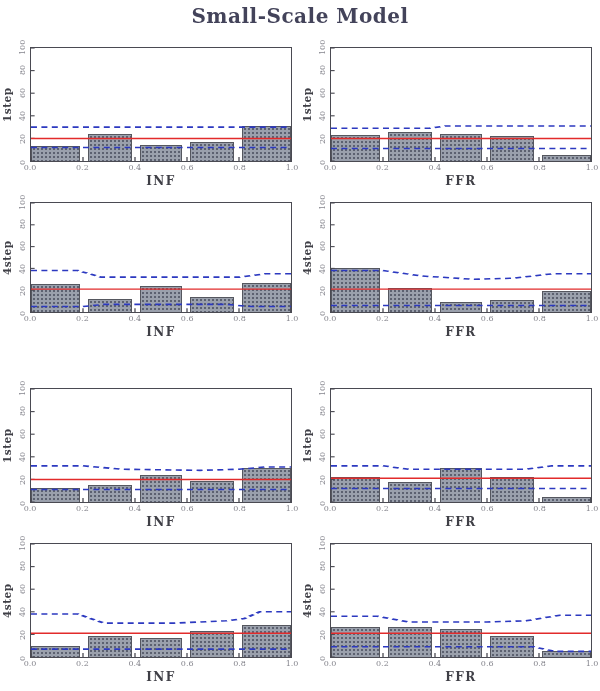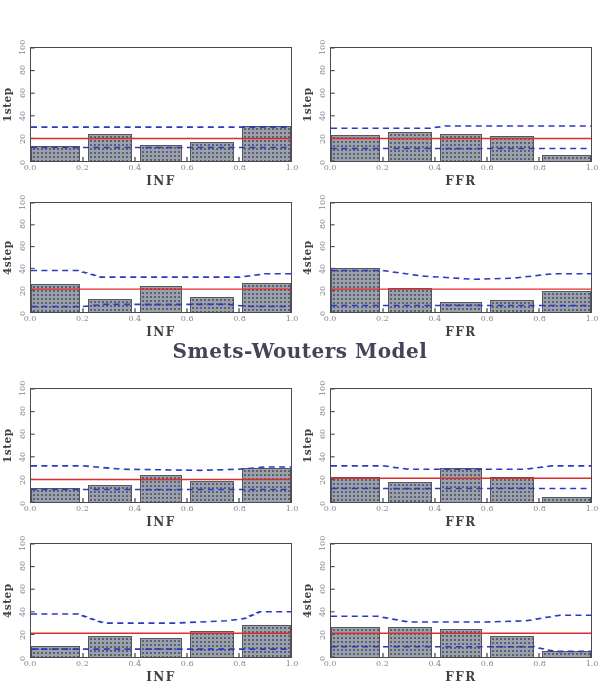--- a/index.html
+++ b/index.html
@@ -18,20 +18,21 @@
           transform:rotate(180deg);text-align:center;font-size:10.5px;font-weight:600;
           letter-spacing:0.5px;line-height:14px;}
   .xlabel{position:absolute;top:calc(100% + 12px);left:0;right:0;text-align:center;
           font-size:12px;font-weight:700;letter-spacing:1.5px;}
 </style>
 </head>
 <body>
 
 <div class="figure">
 
+  <h2 class="sec-title" style="top: 4px; color: rgb(67, 67, 90);">Small-Scale Model</h2>
 
   <div class="subplot" style="left:30px;top:47px;width:262px;height:115px">
     <div class="ylabel" style="color: rgb(63, 63, 70);">1step</div>
     <div class="box" style="border-color: rgb(74, 74, 82);">
         <div class="bar" style="left: 0%; width: 19%; height: 13%; background-color: rgb(154, 160, 172); background-image: radial-gradient(circle, rgb(92, 97, 112) 0.8px, rgba(0, 0, 0, 0) 1px); background-size: 4px 4px; border-color: rgb(85, 87, 95);"></div>
         <div class="bar" style="left: 22%; width: 17%; height: 24%; background-color: rgb(154, 160, 172); background-image: radial-gradient(circle, rgb(92, 97, 112) 0.8px, rgba(0, 0, 0, 0) 1px); background-size: 4px 4px; border-color: rgb(85, 87, 95);"></div>
         <div class="bar" style="left: 42%; width: 16%; height: 14%; background-color: rgb(154, 160, 172); background-image: radial-gradient(circle, rgb(92, 97, 112) 0.8px, rgba(0, 0, 0, 0) 1px); background-size: 4px 4px; border-color: rgb(85, 87, 95);"></div>
         <div class="bar" style="left: 61%; width: 17%; height: 17%; background-color: rgb(154, 160, 172); background-image: radial-gradient(circle, rgb(92, 97, 112) 0.8px, rgba(0, 0, 0, 0) 1px); background-size: 4px 4px; border-color: rgb(85, 87, 95);"></div>
         <div class="bar" style="left: 81%; width: 19%; height: 31%; background-color: rgb(154, 160, 172); background-image: radial-gradient(circle, rgb(92, 97, 112) 0.8px, rgba(0, 0, 0, 0) 1px); background-size: 4px 4px; border-color: rgb(85, 87, 95);"></div>
         <svg viewBox="0 0 100 100" preserveAspectRatio="none" class="lines">
@@ -183,21 +184,20 @@
       <span class="xt" style="left: calc(80% - 13px); color: rgb(133, 133, 141);">0.8</span>
       <span class="xt" style="left: calc(100% - 13px); color: rgb(133, 133, 141);">1.0</span>
       <span class="yt" style="top: 101px; color: rgb(133, 133, 141);">0</span>
       <span class="yt" style="top: 78.8px; color: rgb(133, 133, 141);">20</span>
       <span class="yt" style="top: 56.6px; color: rgb(133, 133, 141);">40</span>
       <span class="yt" style="top: 34.4px; color: rgb(133, 133, 141);">60</span>
       <span class="yt" style="top: 12.2px; color: rgb(133, 133, 141);">80</span>
       <span class="yt" style="top: -10px; color: rgb(133, 133, 141);">100</span>
     </div>
 
-  <h2 class="sec-title" style="top: 339px; color: rgb(67, 67, 90);">Smets-Wouters Model</h2>
 
   <div class="subplot" style="left:30px;top:388px;width:262px;height:115px">
     <div class="ylabel" style="color: rgb(63, 63, 70);">1step</div>
     <div class="box" style="border-color: rgb(74, 74, 82);">
         <div class="bar" style="left: 0%; width: 19%; height: 12%; background-color: rgb(154, 160, 172); background-image: radial-gradient(circle, rgb(92, 97, 112) 0.8px, rgba(0, 0, 0, 0) 1px); background-size: 4px 4px; border-color: rgb(85, 87, 95);"></div>
         <div class="bar" style="left: 22%; width: 17%; height: 15%; background-color: rgb(154, 160, 172); background-image: radial-gradient(circle, rgb(92, 97, 112) 0.8px, rgba(0, 0, 0, 0) 1px); background-size: 4px 4px; border-color: rgb(85, 87, 95);"></div>
         <div class="bar" style="left: 42%; width: 16%; height: 24%; background-color: rgb(154, 160, 172); background-image: radial-gradient(circle, rgb(92, 97, 112) 0.8px, rgba(0, 0, 0, 0) 1px); background-size: 4px 4px; border-color: rgb(85, 87, 95);"></div>
         <div class="bar" style="left: 61%; width: 17%; height: 19%; background-color: rgb(154, 160, 172); background-image: radial-gradient(circle, rgb(92, 97, 112) 0.8px, rgba(0, 0, 0, 0) 1px); background-size: 4px 4px; border-color: rgb(85, 87, 95);"></div>
         <div class="bar" style="left: 81%; width: 19%; height: 30%; background-color: rgb(154, 160, 172); background-image: radial-gradient(circle, rgb(92, 97, 112) 0.8px, rgba(0, 0, 0, 0) 1px); background-size: 4px 4px; border-color: rgb(85, 87, 95);"></div>
         <svg viewBox="0 0 100 100" preserveAspectRatio="none" class="lines">

